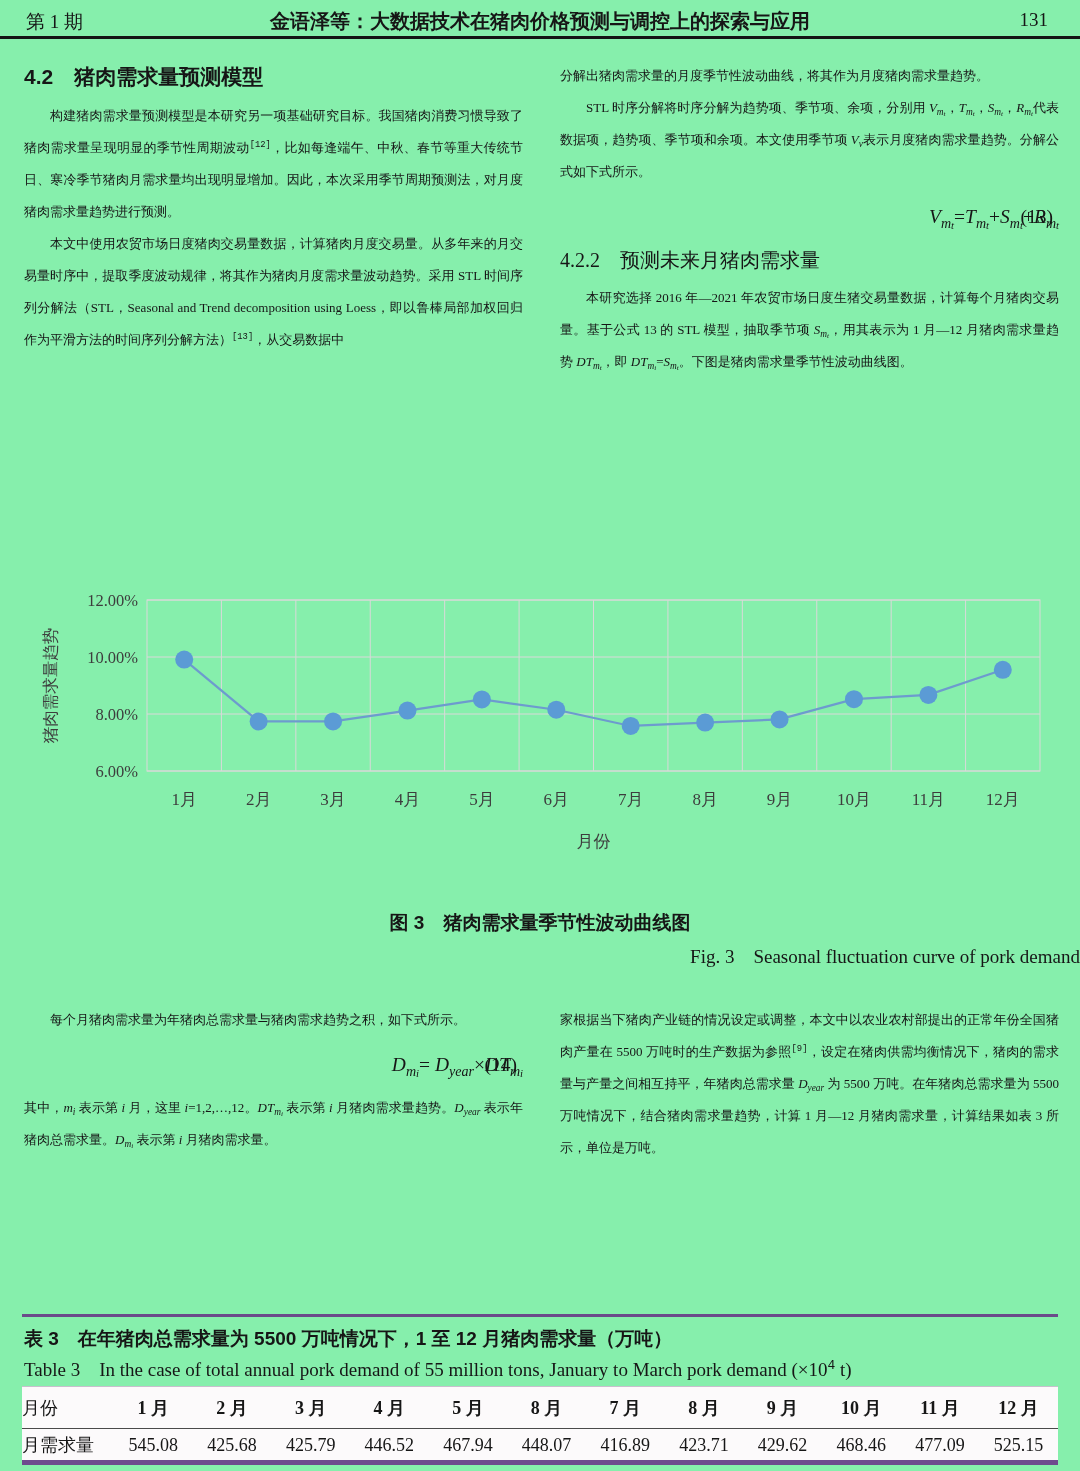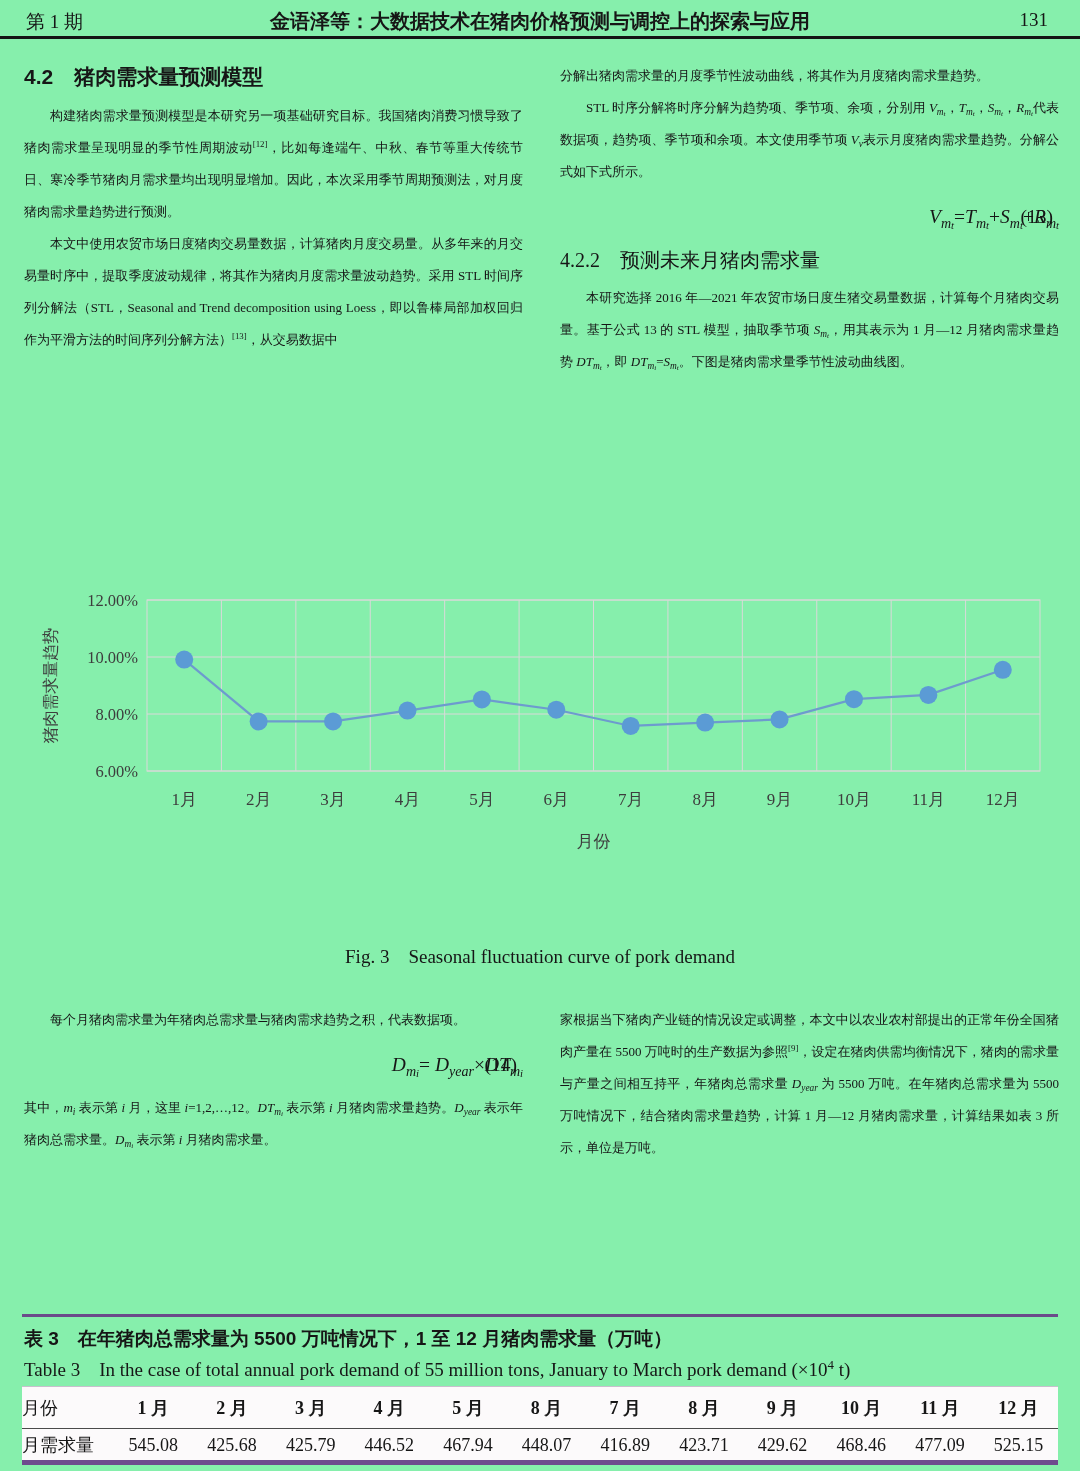--- a/index.html
+++ b/index.html
@@ -22,33 +22,33 @@
   .col p{margin:0;font-size:13px;line-height:32px;text-align:justify;}
   .col p.ind{text-indent:2em;}
   .h42{margin:2px 0 8px;font-family:"Liberation Sans","DejaVu Sans",sans-serif;
        font-weight:700;font-size:21px;line-height:30px;}
   .h421{margin:2px 0 6px;font-size:20px;line-height:32px;font-weight:400;}
   .formula{position:relative;margin:14px 0 12px;padding-left:42px;font-size:19.5px;line-height:30px;text-align:right;}
   .formula .fno{position:absolute;right:6px;top:0;}
 
   
   .rt-n{}
-  .rt-sup{vertical-align:super;font-size:68%;line-height:0;}
+  .rt-sup{vertical-align:super;font-size:68%;line-height:0;font-family:Liberation Mono, monospace;}
   .rt-i{font-style:italic;}
   .rt-sub{font-style:italic;vertical-align:-0.35em;font-size:72%;line-height:0;}
   .rt-ss{font-style:italic;vertical-align:-0.55em;font-size:55%;line-height:0;}
 
   
   .chart-wrap{position:absolute;left:30px;top:575px;width:1020px;height:290px;}
   .chart-wrap svg{display:block;}
   .chart-wrap text{font-family:"Liberation Serif","DejaVu Serif",serif;fill:#3d3d3d;}
 
   .fig-cap-zh{position:absolute;left:0;right:0;top:910px;text-align:center;
               font-family:"Liberation Sans","DejaVu Sans",sans-serif;font-weight:700;font-size:19px;}
-  .fig-cap-en{position:absolute;left:0;right:0;top:944px;text-align:center;font-size:19px;}
+  .fig-cap-en{position:absolute;left:0;right:0;top:944px;text-align:right;font-size:19px;}
 
   
   .tbl-rule-top{position:absolute;left:22px;width:1036px;top:1314px;height:3px;background:#6b4a8a;}
   .tbl-cap-zh{position:absolute;left:24px;top:1326px;
               font-family:"Liberation Sans","DejaVu Sans",sans-serif;font-weight:700;font-size:19px;}
   .tbl-cap-en{position:absolute;left:24px;top:1357px;font-size:19px;}
   .tbl-wrap{position:absolute;left:22px;top:1386px;width:1036px;background:#fcfafb;}
   .tbl-wrap table{width:100%;border-collapse:collapse;font-size:18px;table-layout:fixed;}
   .tbl-wrap col.c0{width:92px;}
   .tbl-wrap thead tr{height:42px;border-top:1px solid #c8bfcd;border-bottom:1px solid #4a4a4a;}
@@ -130,24 +130,25 @@
         <text x="600.7083333333334" y="230" text-anchor="middle" font-size="17">7月</text>
         <text x="675.125" y="230" text-anchor="middle" font-size="17">8月</text>
         <text x="749.5416666666667" y="230" text-anchor="middle" font-size="17">9月</text>
         <text x="823.9583333333334" y="230" text-anchor="middle" font-size="17">10月</text>
         <text x="898.375" y="230" text-anchor="middle" font-size="17">11月</text>
         <text x="972.7916666666667" y="230" text-anchor="middle" font-size="17">12月</text>
         <text x="563.5" y="272" text-anchor="middle" font-size="17">月份</text>
         <text x="26" y="110.5" text-anchor="middle" font-size="16.5" transform="rotate(-90 26 110.5)">猪肉需求量趋势</text>
       </svg>
   </div>
+  <div class="fig-cap-zh">图 3　猪肉需求量季节性波动曲线图</div>
   <div class="fig-cap-en">Fig. 3　Seasonal fluctuation curve of pork demand</div>
 
   <div class="col col-bl">
-    <p class="ind"><span class="rt-n">每个月猪肉需求量为年猪肉总需求量与猪肉需求趋势之积，代表数据项。</span></p>
+    <p class="ind"><span class="rt-n">每个月猪肉需求量为年猪肉总需求量与猪肉需求趋势之积，如下式所示。</span></p>
     <div class="formula">
       <span><span class="rt-i">D</span><span class="rt-sub">m</span><span class="rt-ss">i</span><span class="rt-n">= </span><span class="rt-i">D</span><span class="rt-sub">year</span><span class="rt-n">×</span><span class="rt-i">DT</span><span class="rt-sub">m</span><span class="rt-ss">i</span></span>
       <span class="fno">(14)</span>
     </div>
     <p><span class="rt-n">其中，</span><span class="rt-i">m</span><span class="rt-sub">i</span><span class="rt-n"> 表示第 </span><span class="rt-i">i</span><span class="rt-n"> 月，这里 </span><span class="rt-i">i</span><span class="rt-n">=1,2,…,12。</span><span class="rt-i">DT</span><span class="rt-sub">m</span><span class="rt-ss">i</span><span class="rt-n"> 表示第 </span><span class="rt-i">i</span><span class="rt-n"> 月猪肉需求量趋势。</span><span class="rt-i">D</span><span class="rt-sub">year</span><span class="rt-n"> 表示年猪肉总需求量。</span><span class="rt-i">D</span><span class="rt-sub">m</span><span class="rt-ss">i</span><span class="rt-n"> 表示第 </span><span class="rt-i">i</span><span class="rt-n"> 月猪肉需求量。</span></p>
   </div>
 
   <div class="col col-br">
     <p><span class="rt-n">家根据当下猪肉产业链的情况设定或调整，本文中以农业农村部提出的正常年份全国猪肉产量在 5500 万吨时的生产数据为参照</span><span class="rt-sup">[9]</span><span class="rt-n">，设定在猪肉供需均衡情况下，猪肉的需求量与产量之间相互持平，年猪肉总需求量 </span><span class="rt-i">D</span><span class="rt-sub">year</span><span class="rt-n"> 为 5500 万吨。在年猪肉总需求量为 5500 万吨情况下，结合猪肉需求量趋势，计算 1 月—12 月猪肉需求量，计算结果如表 3 所示，单位是万吨。</span></p>
   </div>

